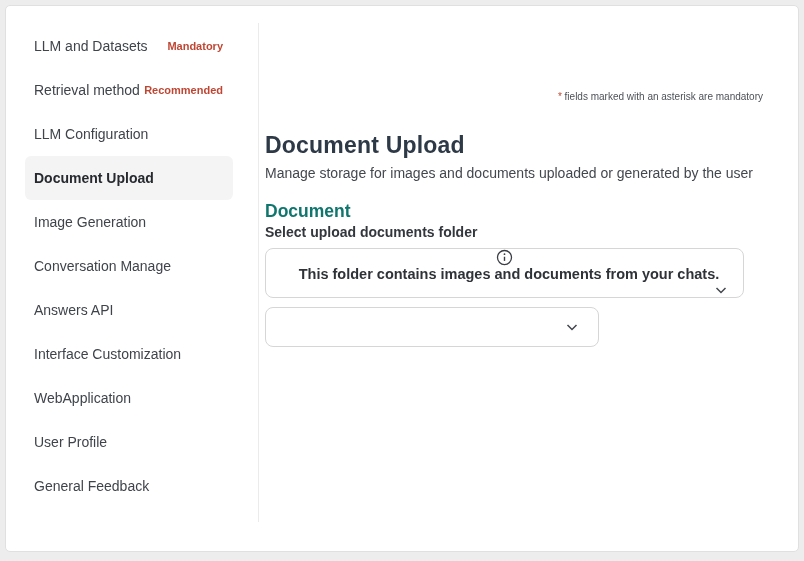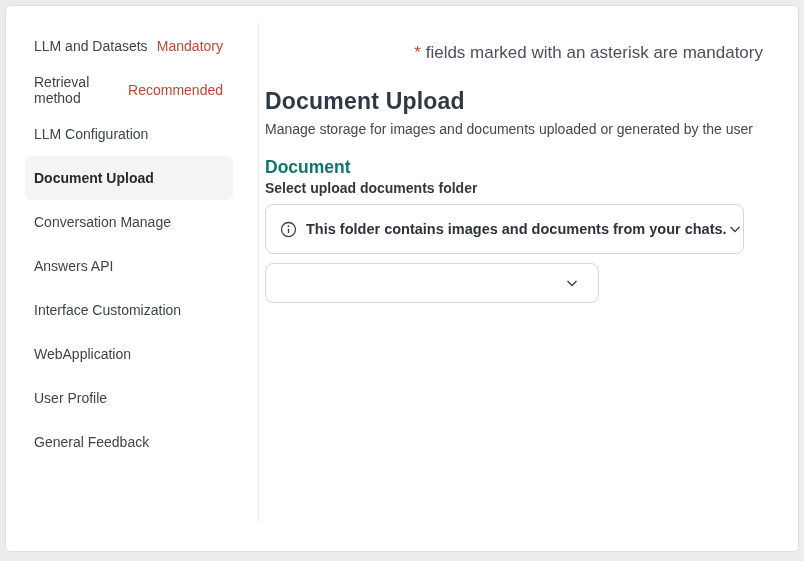--- a/index.html
+++ b/index.html
@@ -41,34 +41,35 @@
     font-size: 14px;
     color: #3f444b;
     cursor: pointer;
   }
   .nav-item.active {
     background: #f4f4f4;
     color: #26292e;
     font-weight: bold;
   }
   .nav-badge {
-    font-size: 14px;
-    font-weight: normal;
+    font-size: 11px;
+    font-weight: bold;
     color: #bf4633;
   }
   
   .main {
     flex: 1;
     padding: 38px 35px 0 24px;
   }
   .mandatory-note {
     text-align: right;
-    font-size: 17px;
+    font-size: 10px;
     color: #4d5157;
     line-height: 18px;
+    margin-top: 44px;
   }
   .mandatory-note .asterisk { color: #bf4633; }
   .page-title {
     margin-top: 25px;
     font-size: 23px;
     font-weight: bold;
     color: #2e3947;
     line-height: 29px;
     letter-spacing: 0.2px;
   }
@@ -97,20 +98,21 @@
     background: #ffffff;
     display: flex;
     align-items: center;
     cursor: pointer;
   }
   .select-primary {
     margin-top: 7px;
     width: 479px;
     height: 50px;
     padding: 0 14px 0 14px;
+    flex-direction: column;
   }
   .select-secondary {
     margin-top: 9px;
     width: 334px;
     height: 40px;
     padding: 0 18px 0 14px;
     justify-content: flex-end;
   }
   .select-value {
     font-size: 14.5px;
@@ -134,20 +136,23 @@
     </div>
     <div class="nav-item">
       <span>Retrieval method</span>
       <span class="nav-badge">Recommended</span>
     </div>
     <div class="nav-item">
       <span>LLM Configuration</span>
     </div>
     <div class="nav-item active">
       <span>Document Upload</span>
+    </div>
+    <div class="nav-item">
+      <span>Image Generation</span>
     </div>
     <div class="nav-item">
       <span>Conversation Manage</span>
     </div>
     <div class="nav-item">
       <span>Answers API</span>
     </div>
     <div class="nav-item">
       <span>Interface Customization</span>
     </div>

